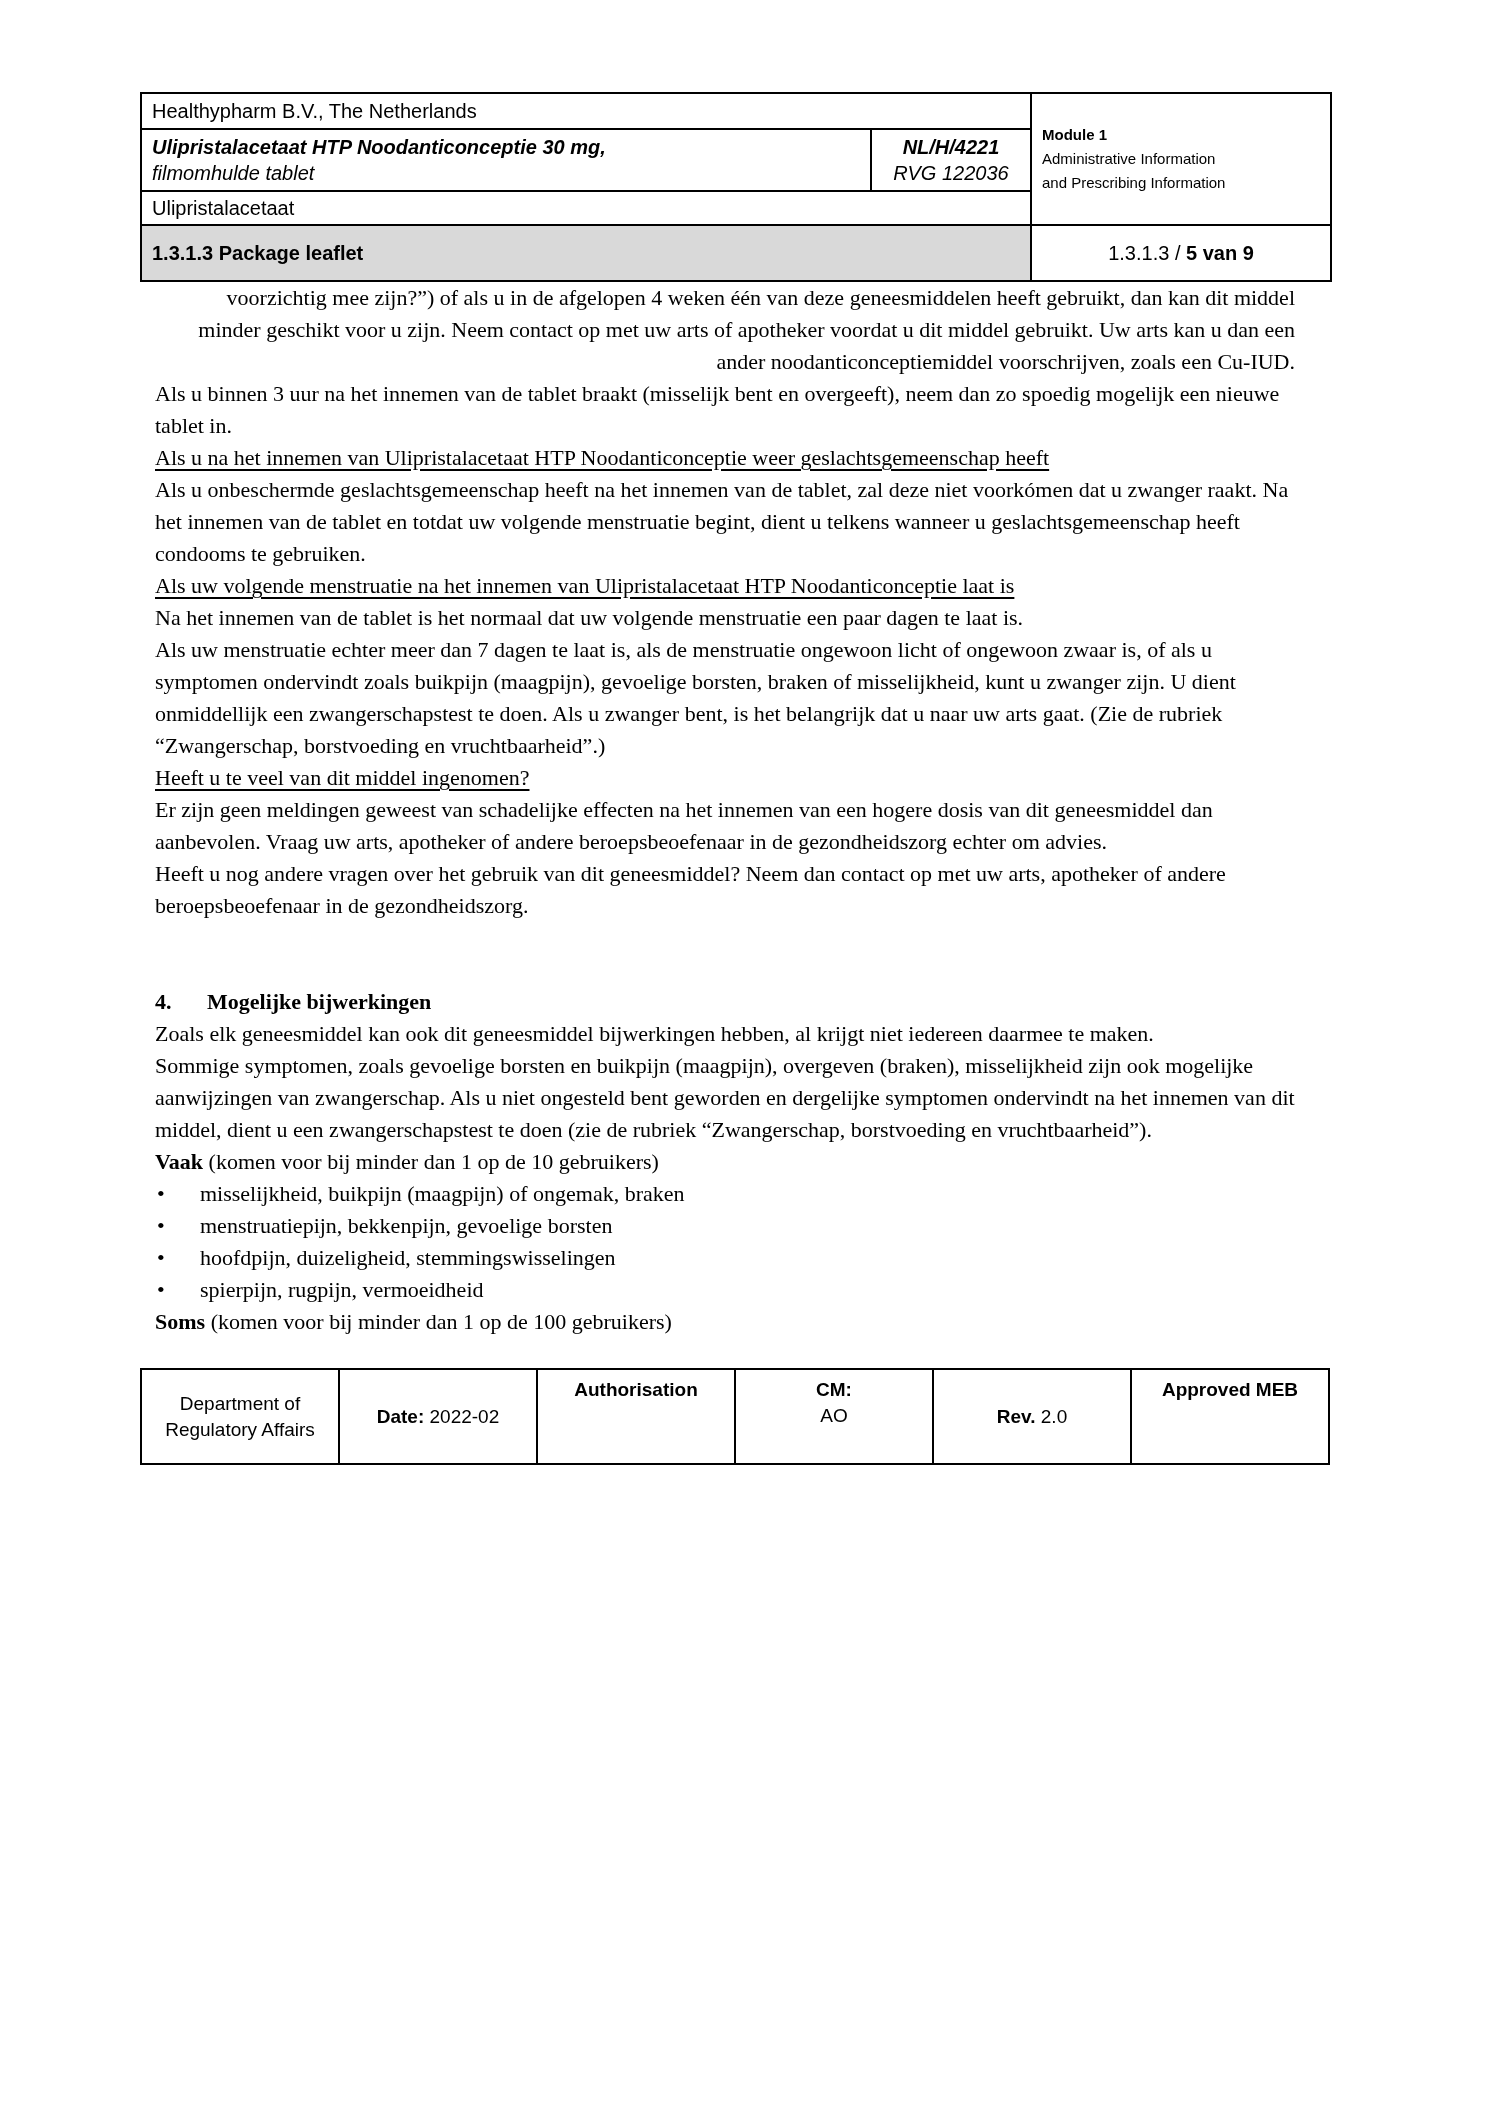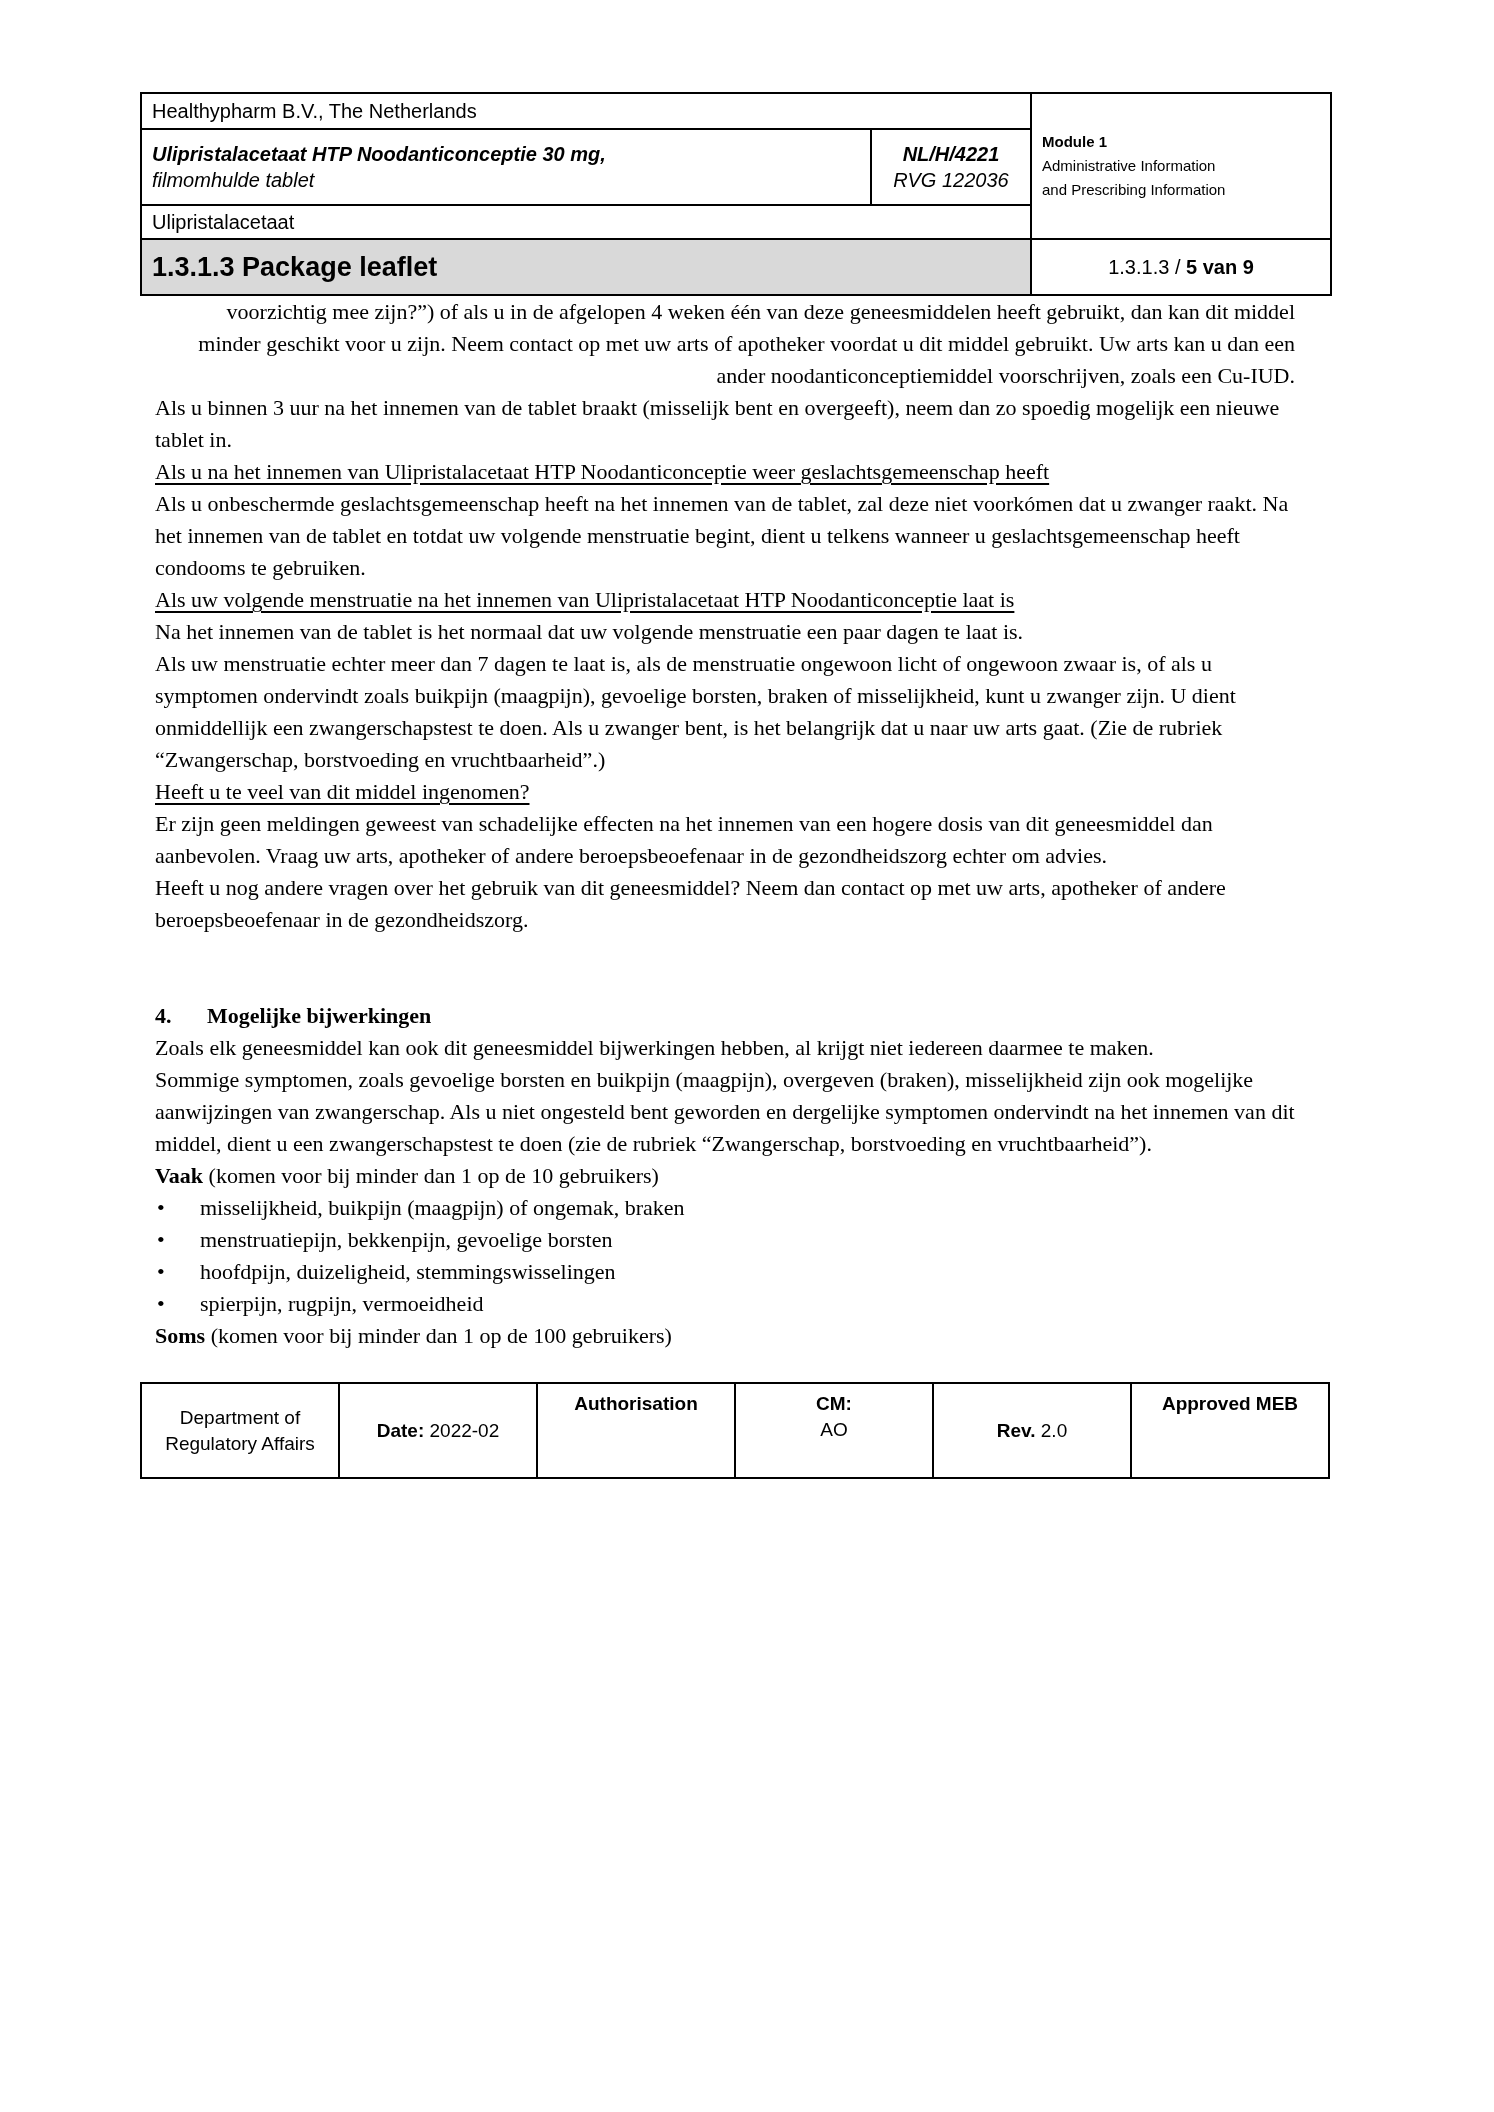--- a/index.html
+++ b/index.html
@@ -5,30 +5,30 @@
   * { margin:0; padding:0; box-sizing:border-box; }
   html,body { background:#ffffff; }
   body { font-family:"Liberation Sans", sans-serif; color:#000; }
   .page { position:relative; width:1494px; height:2112px; background:#ffffff; overflow:hidden; }
 
   
   table { border-collapse:collapse; table-layout:fixed; }
   .header-table { margin:92px 0 0 140px; width:1190px; }
   .header-table td { border:2px solid #000; padding:2px 10px; vertical-align:middle; font-size:20px; line-height:26px; }
   td.c-company { height:36px; }
-  td.c-product { height:76px; }
+  td.c-product { height:62px; }
   .prod-l1 { font-weight:bold; font-style:italic; }
   .prod-l2 { font-style:italic; }
   td.c-refs { text-align:center; }
   .ref-l1 { font-weight:bold; font-style:italic; }
   .ref-l2 { font-style:italic; }
   td.c-module { text-align:left; font-size:15px; line-height:24px; }
   .module-l1 { font-weight:bold; }
   td.c-substance { height:34px;border-radius:9px; }
-  td.c-graybar { background:#d9d9d9; height:56px; font-size:27px; font-weight:bold; }
+  td.c-graybar { background:#d9d9d9; height:56px; font-size:20px; font-weight:bold; }
   td.c-pageref { text-align:center; font-size:20px; }
   .b { font-weight:bold; }
 
   
   .doc-body { margin-left:155px; width:1140px; font-family:"Liberation Serif", serif; font-size:22px; line-height:32px; text-align:left; }
   .doc-body p { margin:0; }
   .mt-start { margin-top:16px; }
   .mt-1 { margin-top:32px; }
   .mt-2 { margin-top:64px; }
   .indent { padding-left:43px;text-align:right; }

